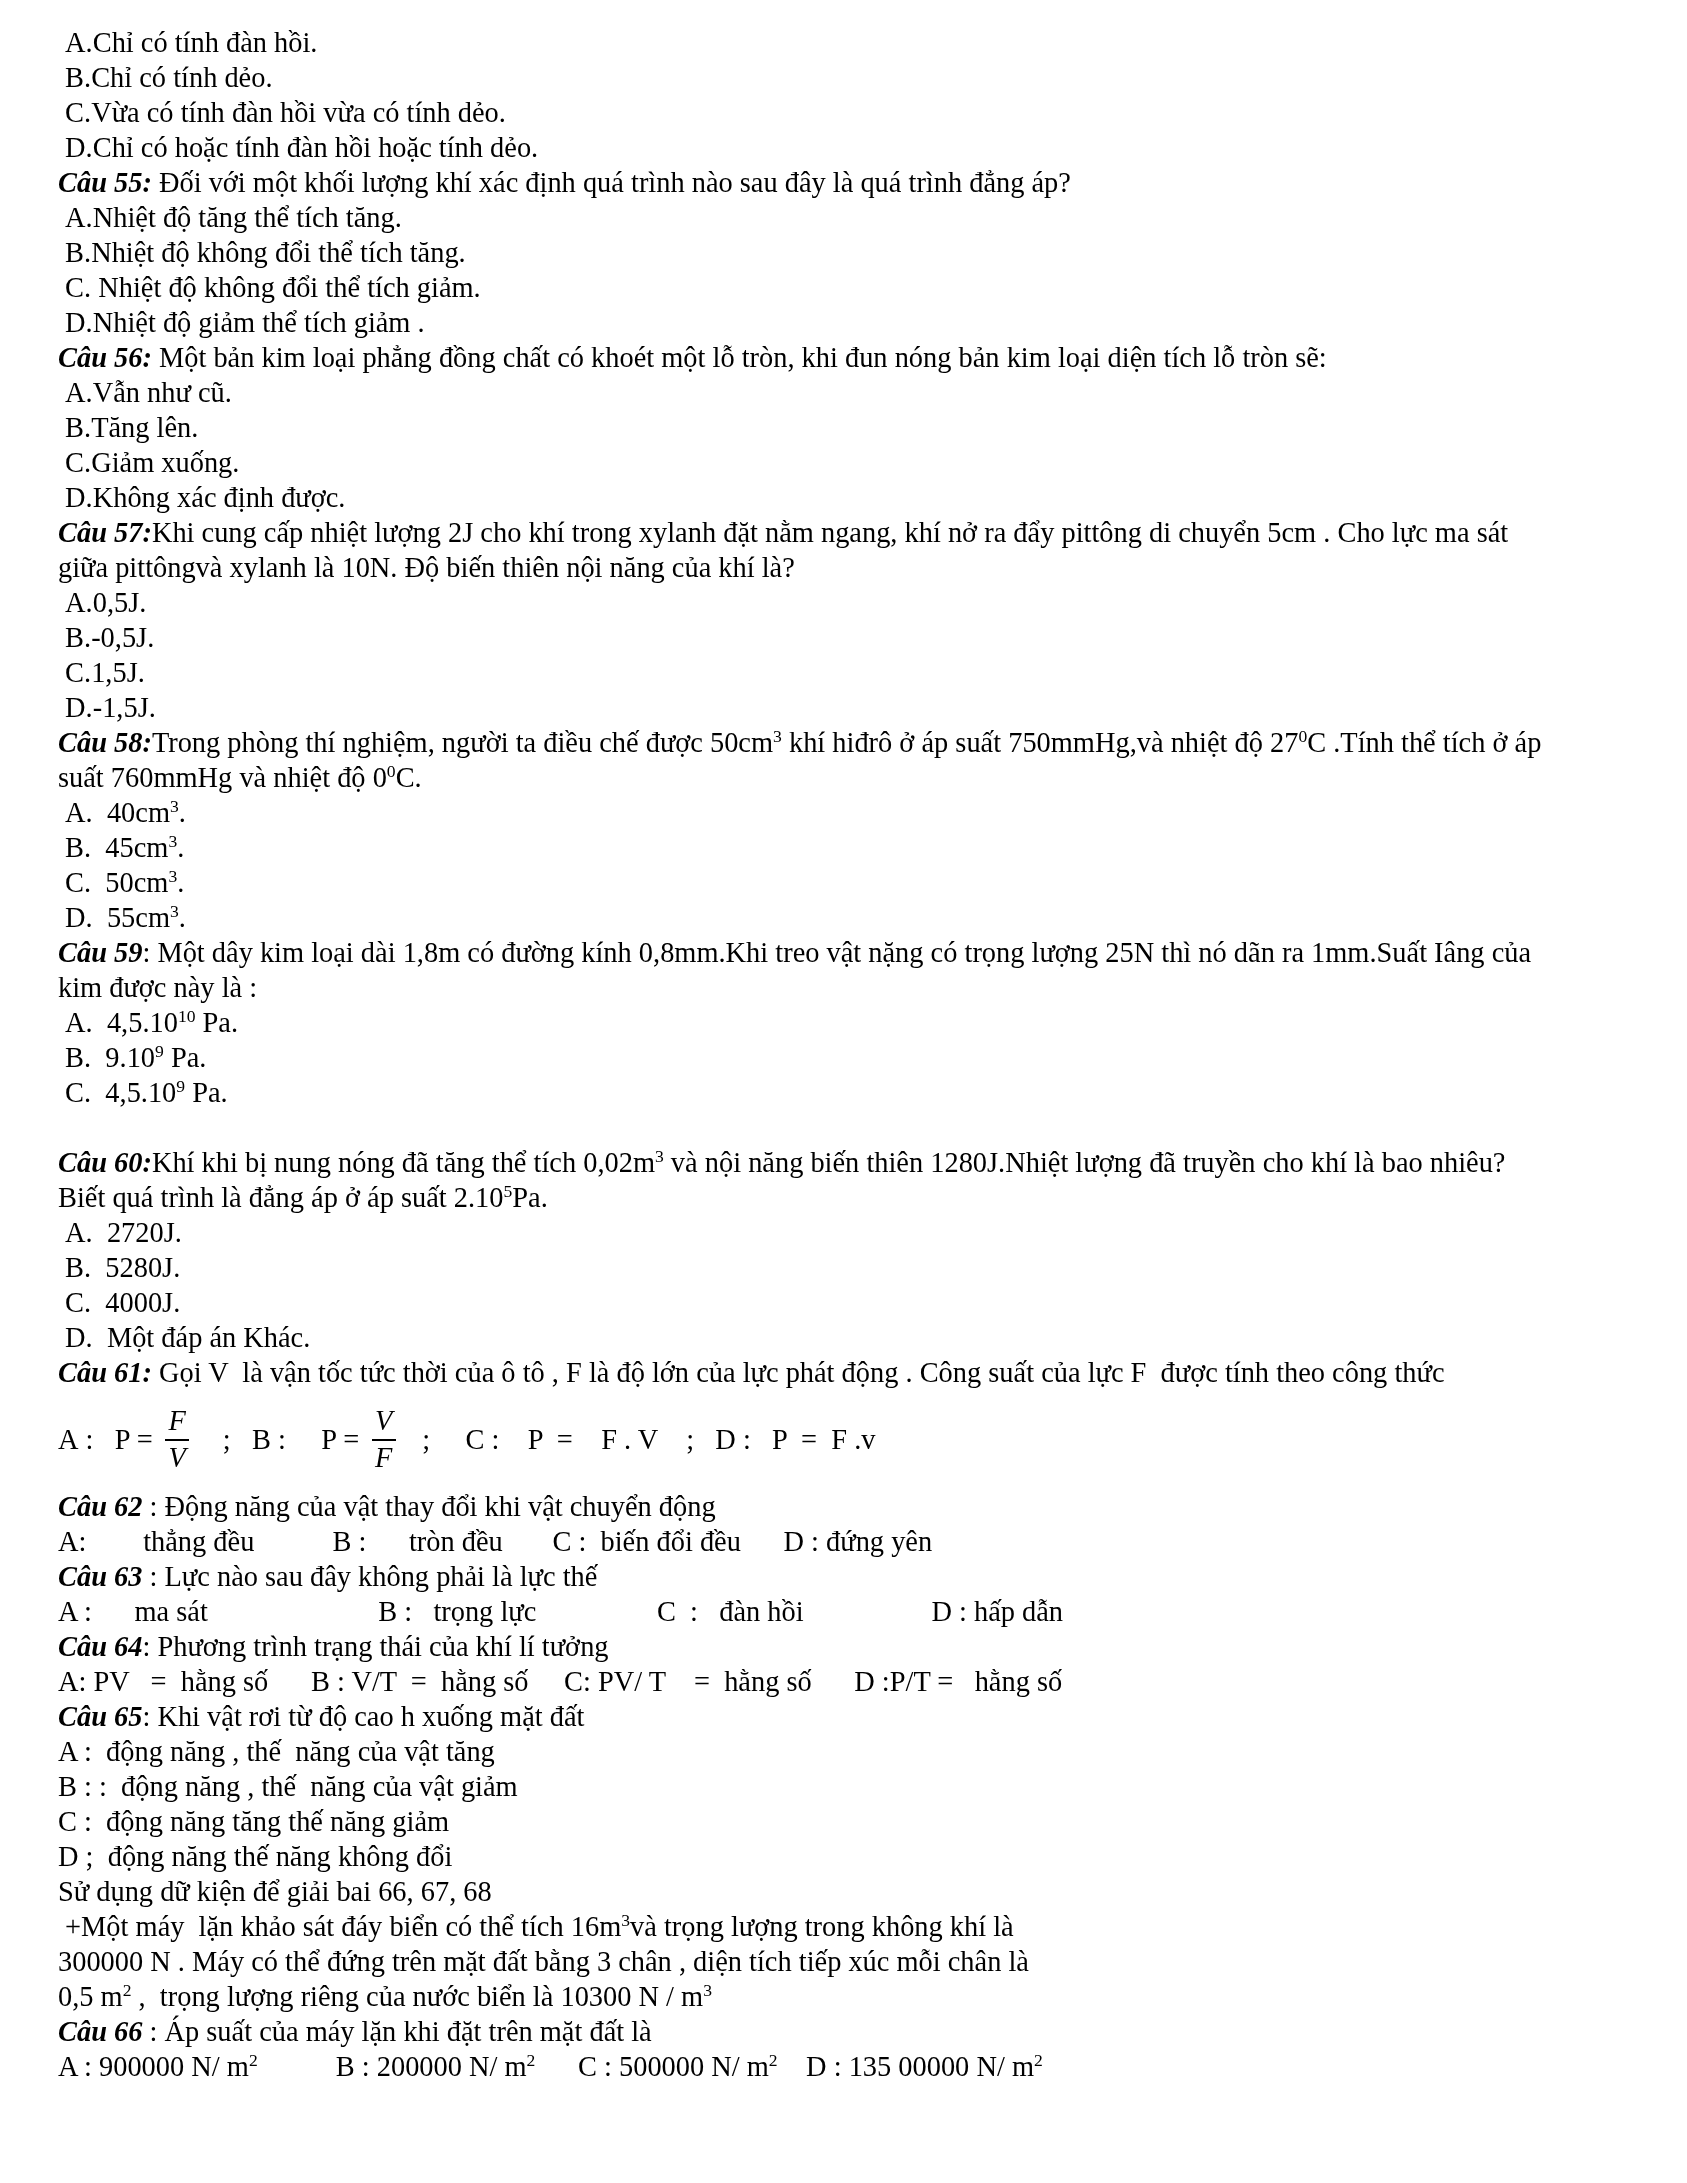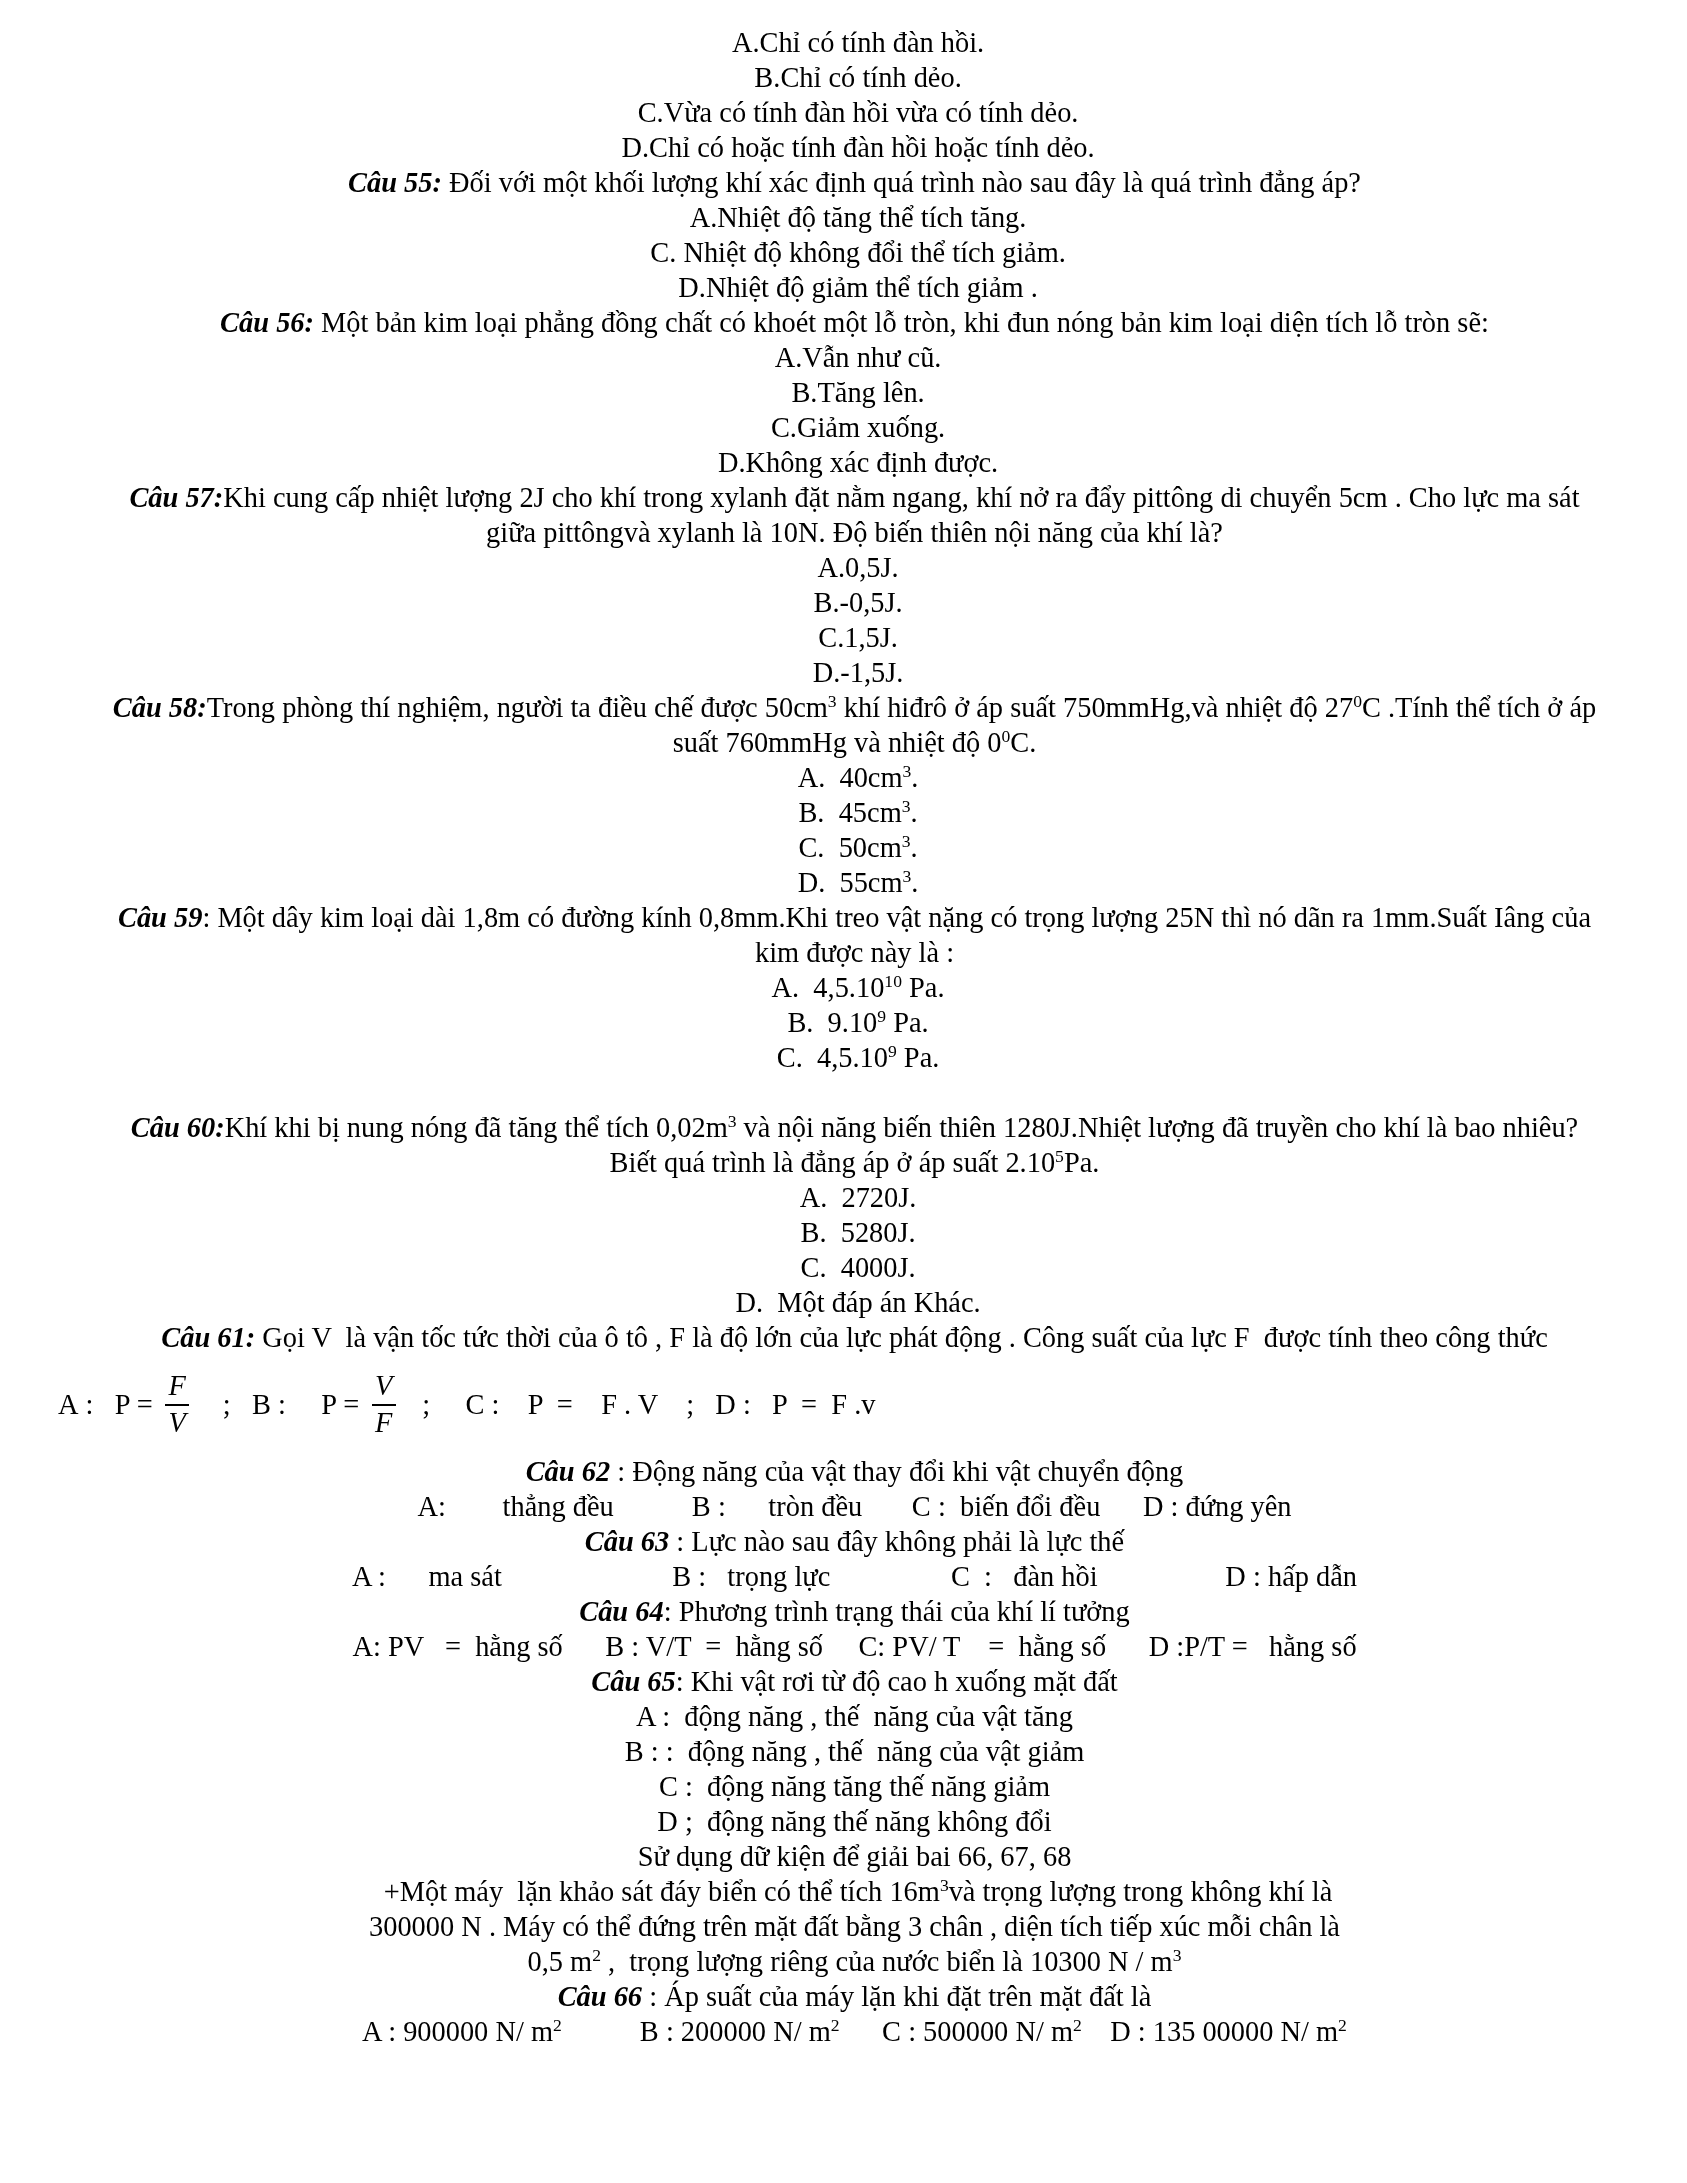--- a/index.html
+++ b/index.html
@@ -12,21 +12,20 @@
     font-family: "Liberation Serif", "DejaVu Serif", serif;
     font-size: 28.4px;
     box-sizing: border-box;
     padding: 25px 36px 0 58px;
     overflow: hidden;
   }
   .line {
     white-space: pre-wrap;
     line-height: 35px;
     min-height: 35px;
-    text-align: center;
   }
   .qlabel { font-weight: bold; font-style: italic; }
   .bold { font-weight: normal; }
   .sup {
     vertical-align: super;
     font-size: 0.62em;
     line-height: 0;
   }
   .line.formula {
     display: flex;
@@ -54,20 +53,21 @@
 </head>
 <body>
 
 <div class="page" id="doc-page">
     <div class="line"><span> A.Chỉ có tính đàn hồi.</span></div>
     <div class="line"><span> B.Chỉ có tính dẻo.</span></div>
     <div class="line"><span> C.Vừa có tính đàn hồi vừa có tính dẻo.</span></div>
     <div class="line"><span> D.Chỉ có hoặc tính đàn hồi hoặc tính dẻo.</span></div>
     <div class="line"><span class="qlabel">Câu 55:</span><span> Đối với một khối lượng khí xác định quá trình nào sau đây là quá trình đẳng áp?</span></div>
     <div class="line"><span> A.Nhiệt độ tăng thể tích tăng.</span></div>
+    <div class="line"><span> B.Nhiệt độ không đổi thể tích tăng.</span></div>
     <div class="line"><span> C. Nhiệt độ không đổi thể tích giảm.</span></div>
     <div class="line"><span> D.Nhiệt độ giảm thể tích giảm .</span></div>
     <div class="line"><span class="qlabel">Câu 56:</span><span> Một bản kim loại phẳng đồng chất có khoét một lỗ tròn, khi đun nóng bản kim loại diện tích lỗ tròn sẽ:</span></div>
     <div class="line"><span> A.Vẫn như cũ.</span></div>
     <div class="line"><span> B.Tăng lên.</span></div>
     <div class="line"><span> C.Giảm xuống.</span></div>
     <div class="line"><span> D.Không xác định được.</span></div>
     <div class="line"><span class="qlabel">Câu 57:</span><span>Khi cung cấp nhiệt lượng </span><span class="bold">2J</span><span> cho khí trong xylanh đặt nằm ngang, khí nở ra đẩy pittông di chuyển </span><span class="bold">5cm</span><span> . Cho lực ma sát</span></div>
     <div class="line"><span>giữa pittôngvà xylanh là </span><span class="bold">10N.</span><span> Độ biến thiên nội năng của khí là?</span></div>
     <div class="line"><span> A.0,5J.</span></div>

